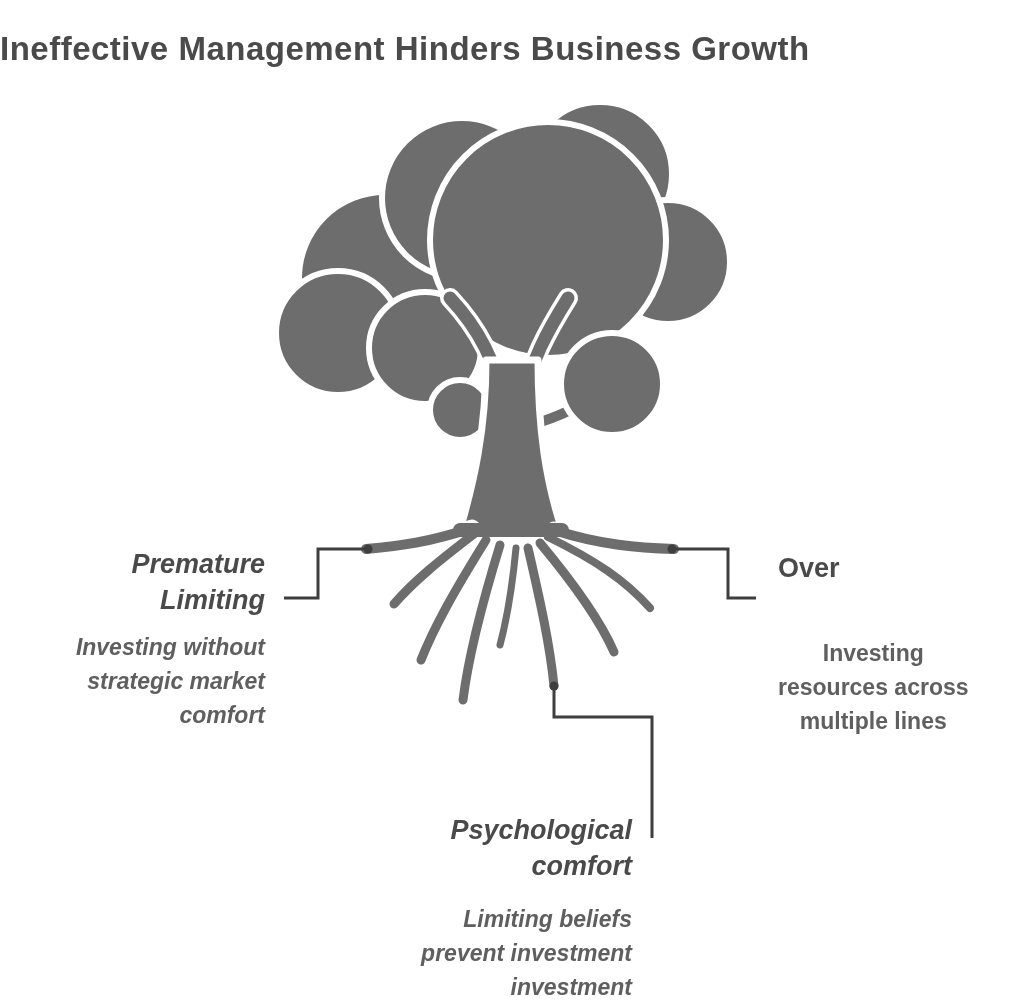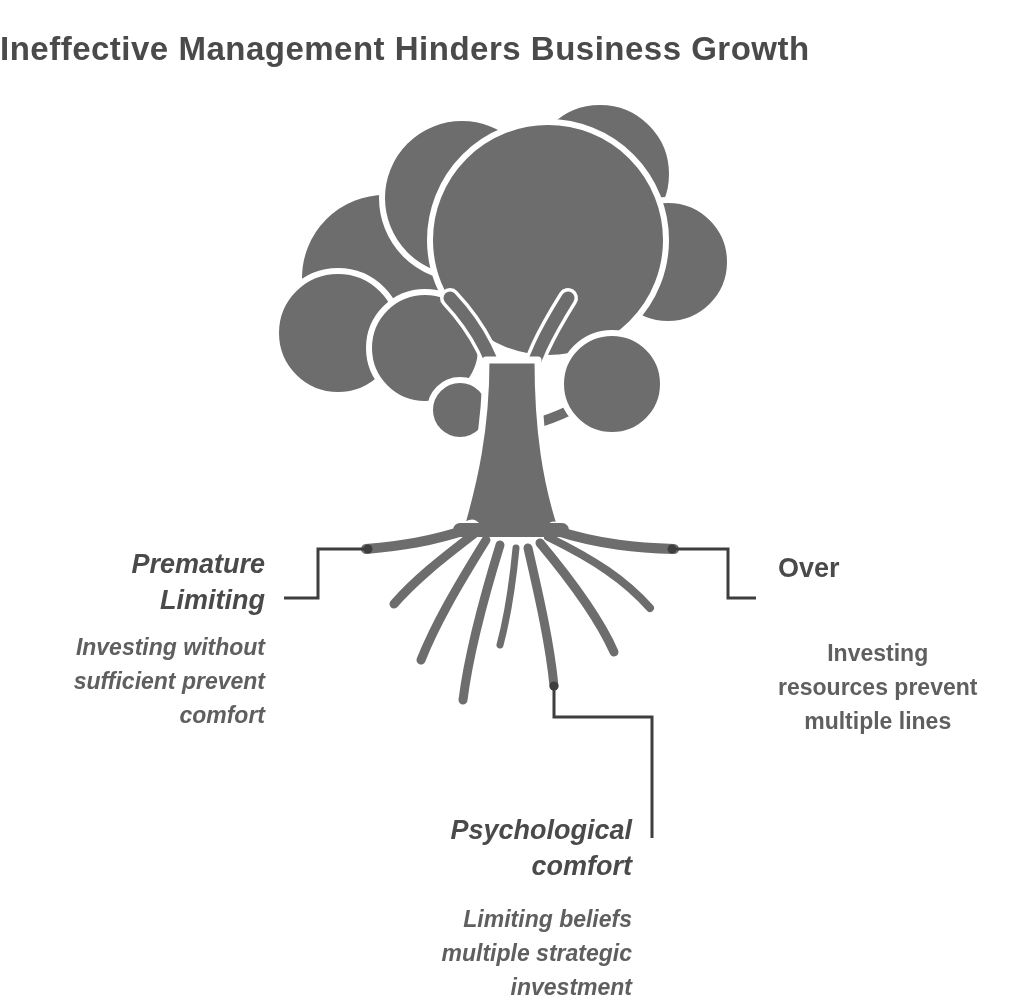--- a/index.html
+++ b/index.html
@@ -123,36 +123,36 @@
       <circle cx="554" cy="686" r="4.5"></circle>
     </g>
   </svg>
 
   <div class="label-heading align-right" style="top:546px; right:759px;">
     <span class="line">Premature</span>
     <span class="line">Limiting</span>
   </div>
   <div class="label-body align-right" style="top:630px; right:759px;">
     <span class="line">Investing without</span>
-    <span class="line">sufficient prevent</span>
+    <span class="line">strategic market</span>
     <span class="line">comfort</span>
   </div>
 
   <div class="label-heading align-left" style="top:550px; left:778px;">
     <span class="line">Over</span>
   </div>
   <div class="label-body align-left" style="top:636px; left:778px;">
     <span class="line">Investing</span>
-    <span class="line">resources prevent</span>
+    <span class="line">resources across</span>
     <span class="line">multiple lines</span>
   </div>
 
   <div class="label-heading align-right" style="top:812px; right:392px;">
     <span class="line">Psychological</span>
     <span class="line">comfort</span>
   </div>
   <div class="label-body align-right" style="top:902px; right:392px;">
     <span class="line">Limiting beliefs</span>
-    <span class="line">multiple strategic</span>
+    <span class="line">prevent investment</span>
     <span class="line">investment</span>
   </div>
 
 </div>
 
 </body></html>

